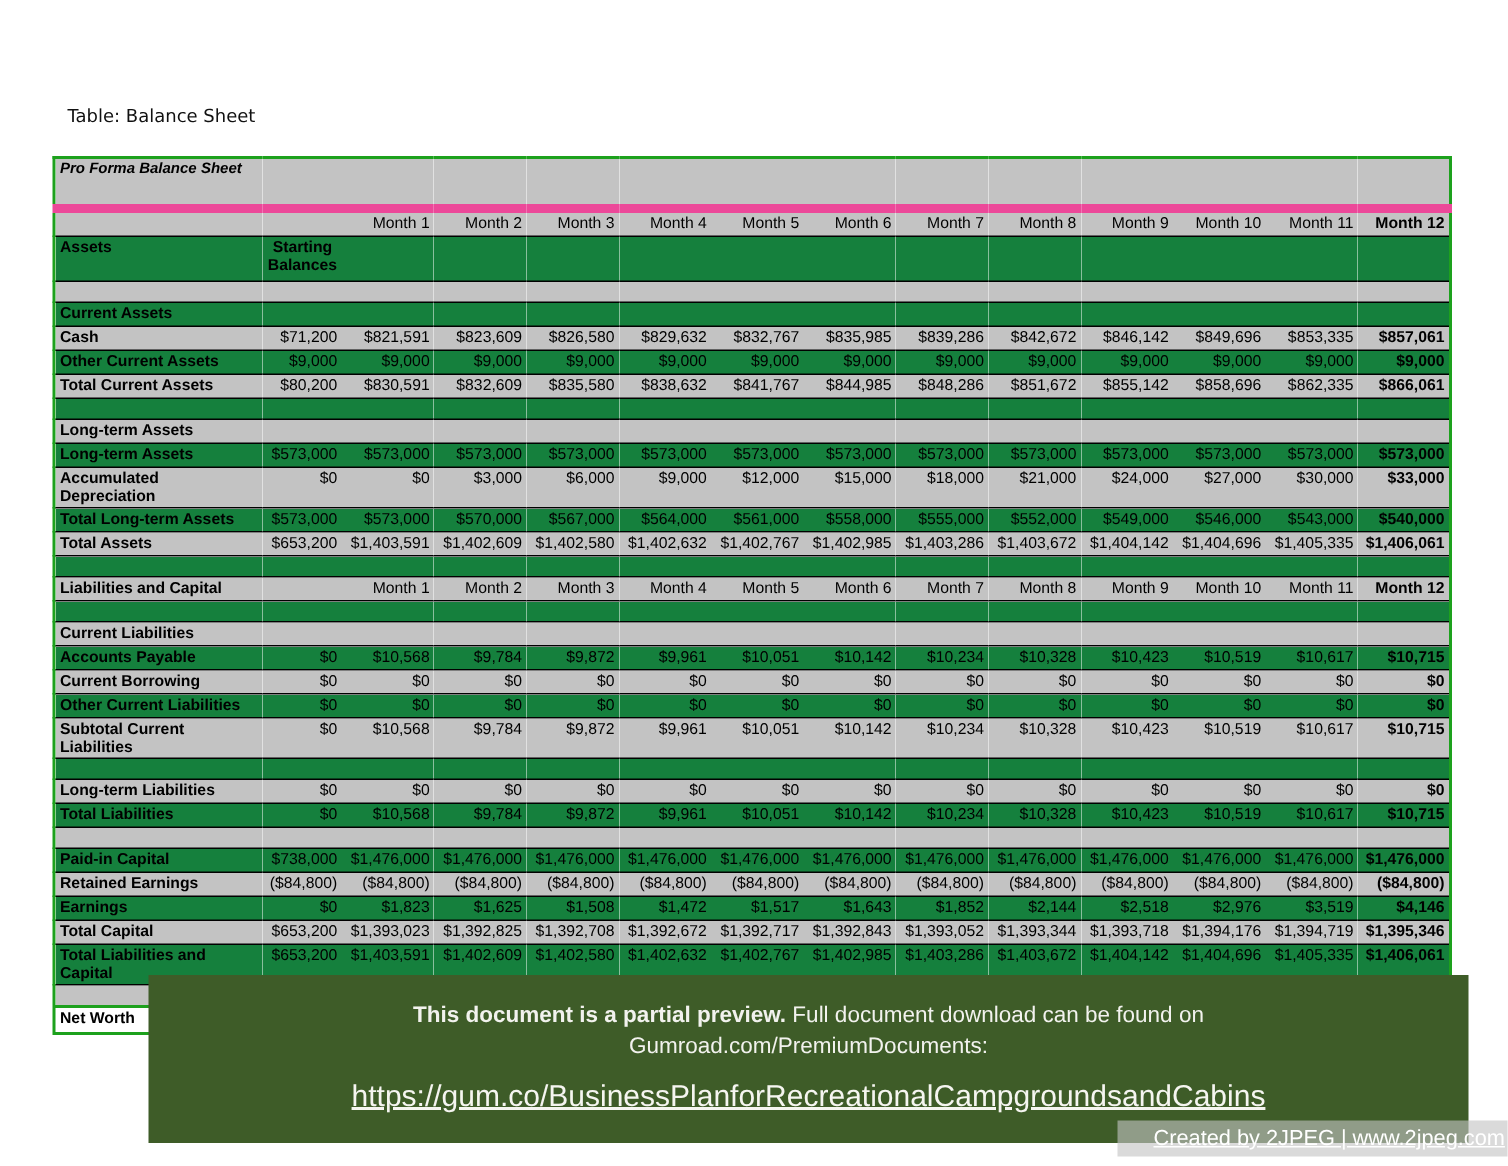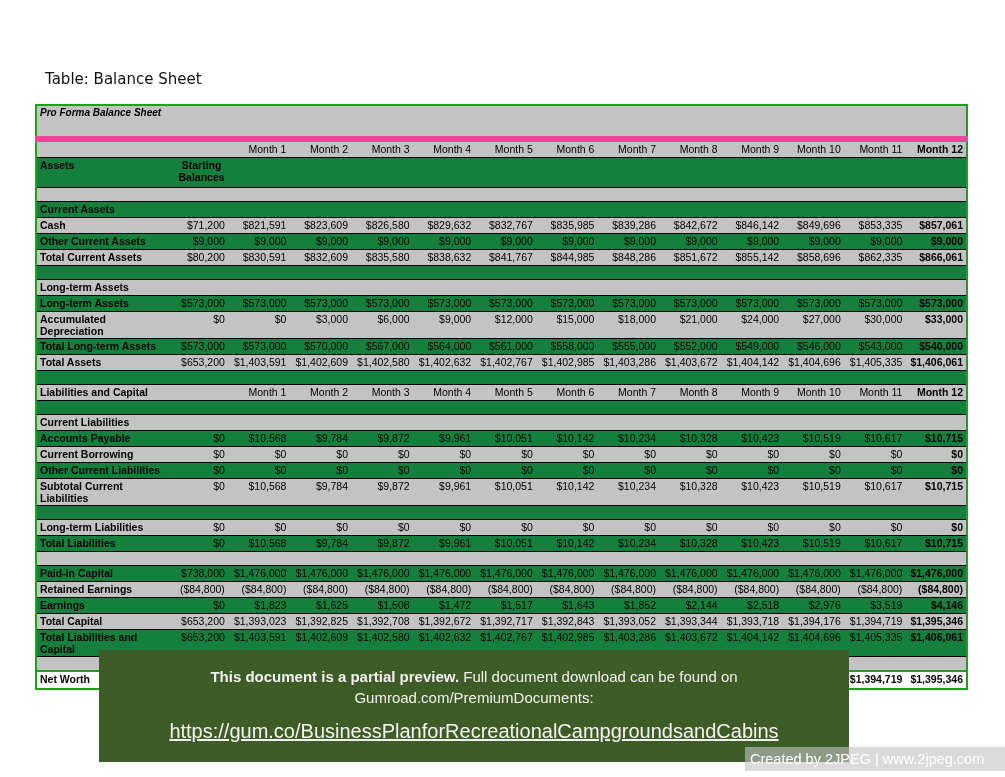--- a/index.html
+++ b/index.html
@@ -2,21 +2,21 @@
 <html><head>
 <meta charset="utf-8">
 <style>
   html,body{margin:0;padding:0;}
   body{
     width:1005px;height:777px;position:relative;background:#ffffff;
     font-family:"Liberation Sans",sans-serif;overflow:hidden;
   }
   .doc-title{
     position:absolute;left:45px;top:70px;
-    font-family:"DejaVu Sans",sans-serif;font-size:15px;color:#111;
+    font-family:"DejaVu Sans",sans-serif;font-size:12px;color:#111;
   }
   
   table.bsheet{
     position:absolute;left:35px;top:104px;width:933px;
     border-collapse:collapse;table-layout:fixed;
     border:2px solid #1da11d;
     font-size:10.5px;color:#000;
   }
   table.bsheet td{
     border-bottom:1px solid #000;
@@ -38,35 +38,35 @@
   tr.row-assets td{height:27px;}
   tr.row-spacer td{height:11px;}
   tr.row-section td, tr.row-data td{height:13px;}
   tr.row-data td:last-child{font-weight:bold;}
   tr.row-networth td{
     border-top:2px solid #1da11d;border-bottom:2px solid #1da11d;
     font-weight:bold;height:14px;
   }
   
   .banner{
-    position:absolute;left:99px;top:650px;width:750px;height:112px;
+    position:absolute;left:99px;top:650px;width:880px;height:112px;
     background:#3e5c28;color:#f2f2ee;text-align:center;
     font-size:15px;
   }
   .banner-text{margin:16px auto 0 auto;max-width:660px;line-height:21px;}
   .banner-link{
     display:inline-block;margin-top:12px;color:#f5f5f0;font-size:20px;
     text-decoration:underline;
   }
   
   .footer-bar{
     position:absolute;left:745px;top:747px;width:260px;height:24px;
     background:rgba(195,195,195,0.62);
     color:#ffffff;font-size:14.5px;line-height:24px;white-space:nowrap;
-    padding-left:5px;box-sizing:border-box;
+    padding-left:24px;box-sizing:border-box;text-decoration:underline;
   }
 </style>
 </head>
 <body>
 
 <div class="doc-title">Table: Balance Sheet</div>
 
 <table class="bsheet">
   <colgroup>
     <col style="width:138px">

